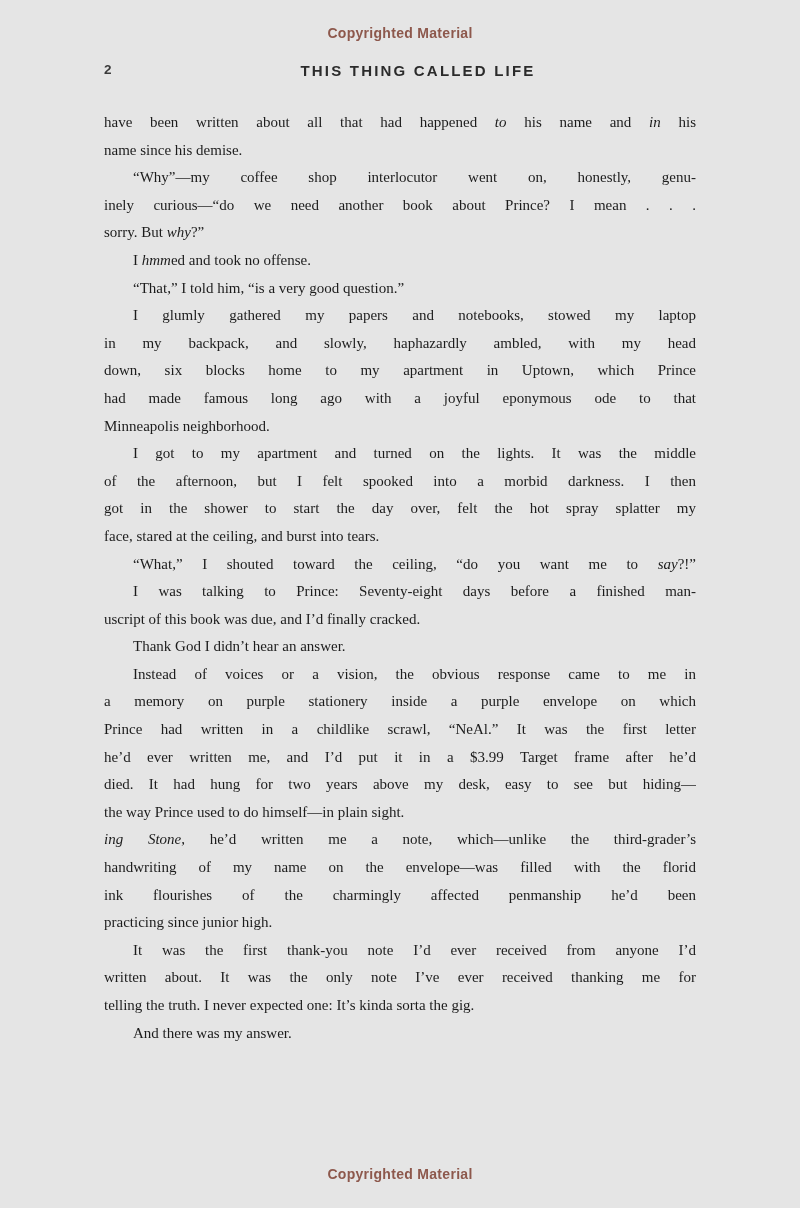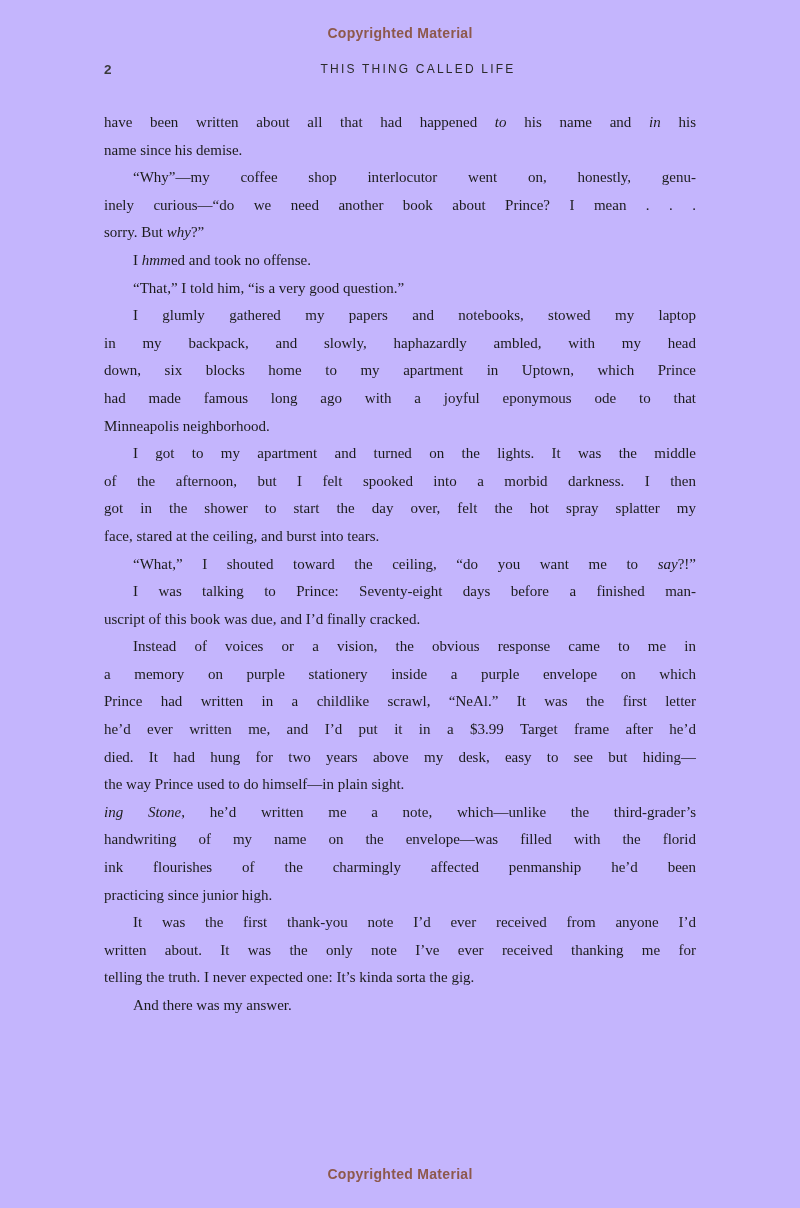--- a/index.html
+++ b/index.html
@@ -4,21 +4,21 @@
 <style>
   html, body {
     margin: 0;
     padding: 0;
     background: #ffffff;
   }
   .page {
     position: relative;
     width: 800px;
     height: 1208px;
-    background: #c4b5fd;
+    background: #e5e5e5;
     overflow: hidden;
     font-family: "Liberation Serif", serif;
   }
   .banner {
     position: absolute;
     left: 0;
     width: 100%;
     text-align: center;
     font-family: "Liberation Sans", sans-serif;
     font-weight: bold;
@@ -41,22 +41,22 @@
     position: absolute;
     left: 104px;
     top: 0;
     font-size: 13.5px;
     font-weight: 600;
     color: #3a3a3a;
   }
   .running-title {
     display: block;
     text-align: center;
-    font-size: 12px;
-    font-weight: normal;
+    font-size: 15px;
+    font-weight: bold;
     letter-spacing: 2.2px;
     color: #2b2b2b;
     padding-left: 36px;
   }
   .body-text {
     position: absolute;
     left: 104px;
     top: 109px;
     width: 592px;
     font-size: 15px;
@@ -104,20 +104,21 @@
       <div class="line just"><span>down, six blocks home to my apartment in Uptown, which Prince</span></div>
       <div class="line just"><span>had made famous long ago with a joyful eponymous ode to that</span></div>
       <div class="line"><span>Minneapolis neighborhood.</span></div>
       <div class="line indent just"><span>I got to my apartment and turned on the lights. It was the middle</span></div>
       <div class="line just"><span>of the afternoon, but I felt spooked into a morbid darkness. I then</span></div>
       <div class="line just"><span>got in the shower to start the day over, felt the hot spray splatter my</span></div>
       <div class="line"><span>face, stared at the ceiling, and burst into tears.</span></div>
       <div class="line indent just"><span>“What,” I shouted toward the ceiling, “do you want me to </span><i>say</i><span>?!”</span></div>
       <div class="line indent just"><span>I was talking to Prince: Seventy-eight days before a finished man-</span></div>
       <div class="line"><span>uscript of this book was due, and I’d finally cracked.</span></div>
+      <div class="line indent"><span>Thank God I didn’t hear an answer.</span></div>
       <div class="line indent just"><span>Instead of voices or a vision, the obvious response came to me in</span></div>
       <div class="line just"><span>a memory on purple stationery inside a purple envelope on which</span></div>
       <div class="line just"><span>Prince had written in a childlike scrawl, “NeAl.” It was the first letter</span></div>
       <div class="line just"><span>he’d ever written me, and I’d put it in a $3.99 Target frame after he’d</span></div>
       <div class="line just"><span>died. It had hung for two years above my desk, easy to see but hiding—</span></div>
       <div class="line"><span>the way Prince used to do himself—in plain sight.</span></div>
       <div class="line just"><i>ing Stone</i><span>, he’d written me a note, which—unlike the third-grader’s</span></div>
       <div class="line just"><span>handwriting of my name on the envelope—was filled with the florid</span></div>
       <div class="line just"><span>ink flourishes of the charmingly affected penmanship he’d been</span></div>
       <div class="line"><span>practicing since junior high.</span></div>

